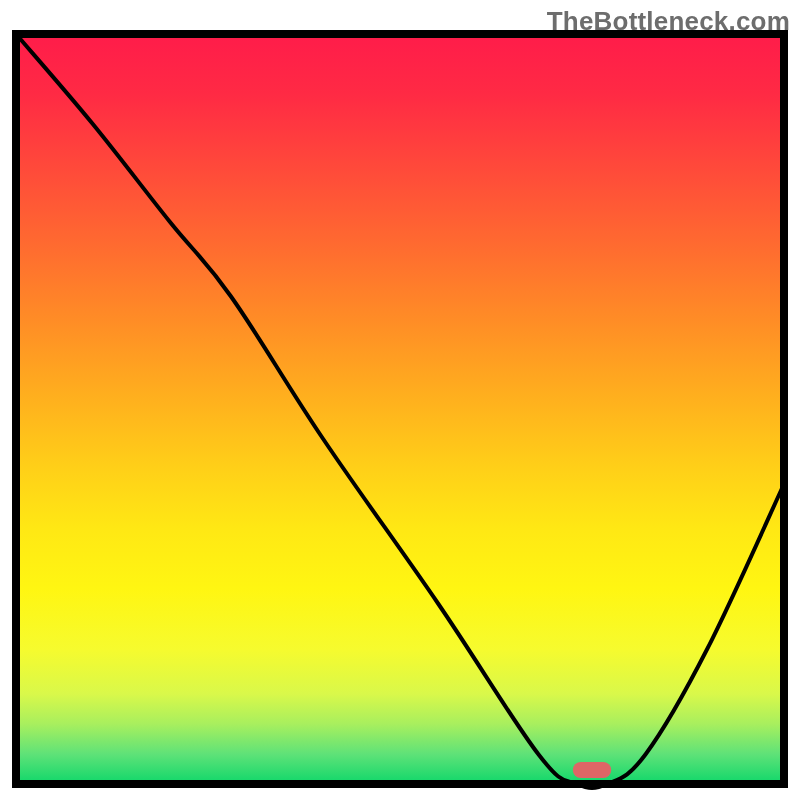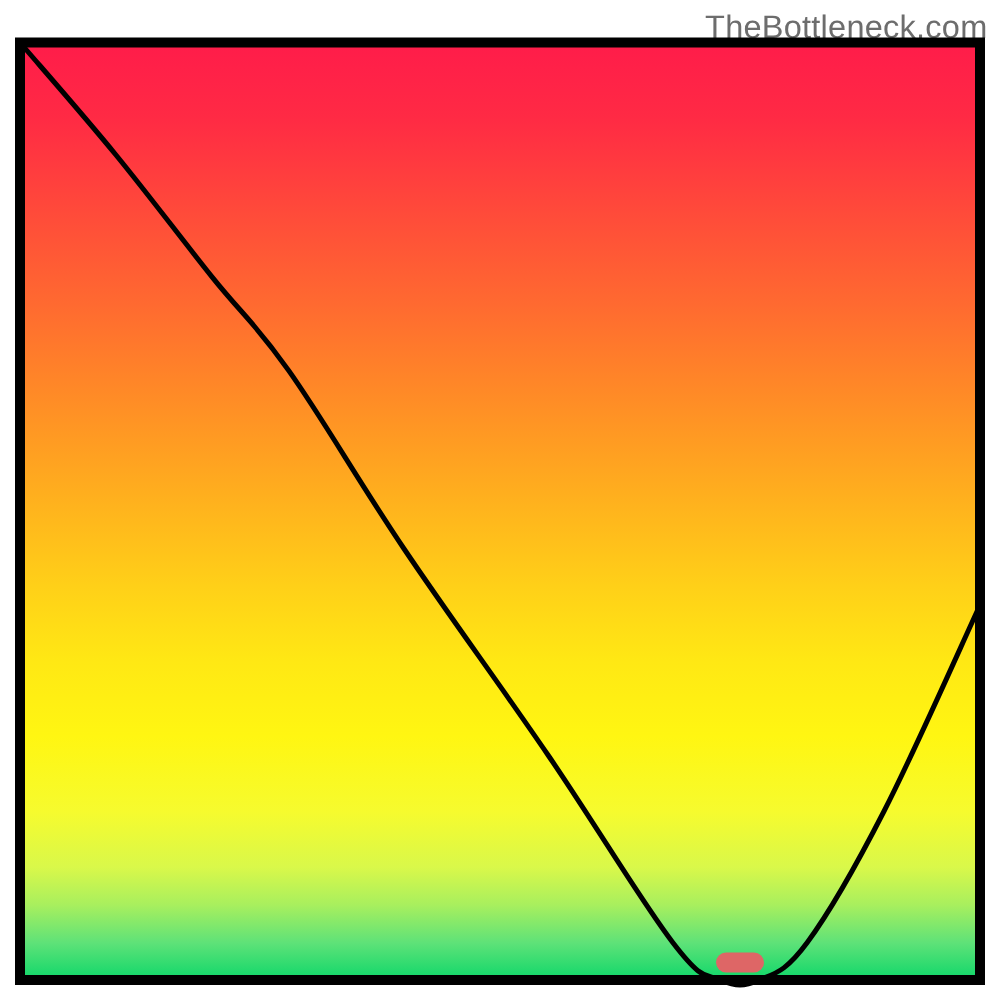--- a/index.html
+++ b/index.html
@@ -13,21 +13,21 @@
   .stage {
     position: relative;
     width: 800px;
     height: 800px;
   }
   .watermark {
     position: absolute;
     top: 6px;
     right: 10px;
     font-size: 26px;
-    font-weight: normal;
+    font-weight: bold;
     color: #6d6d6d;
     letter-spacing: 0.2px;
   }
   svg {
     position: absolute;
     top: 0;
     left: 0;
   }
 </style>
 </head>

